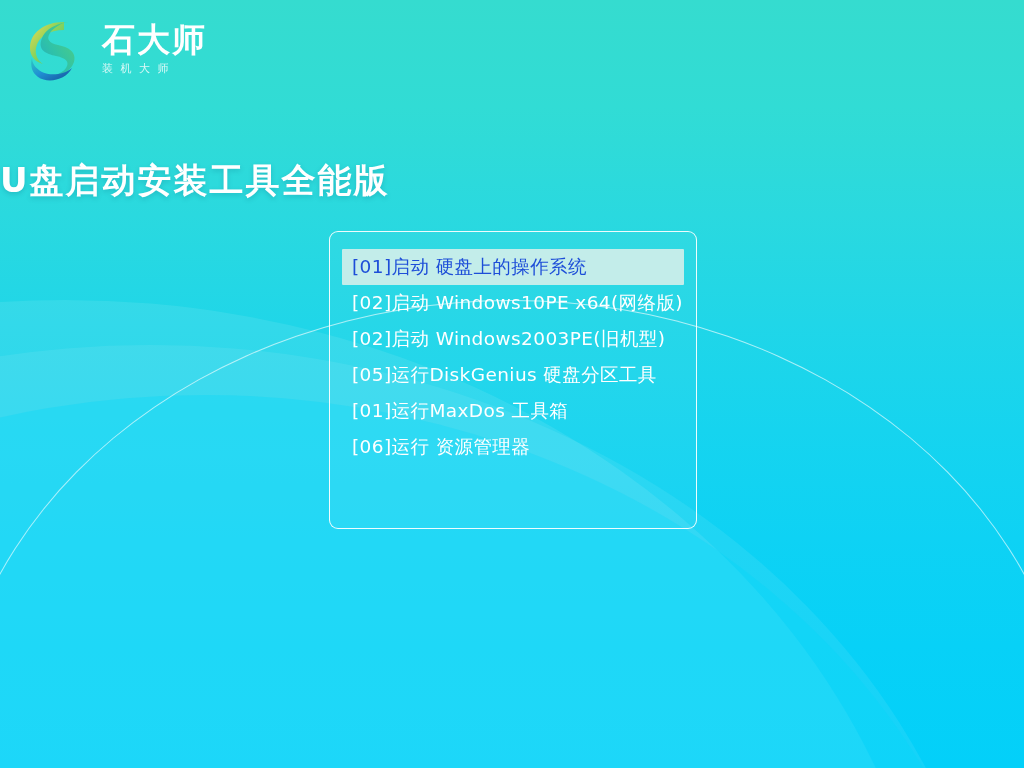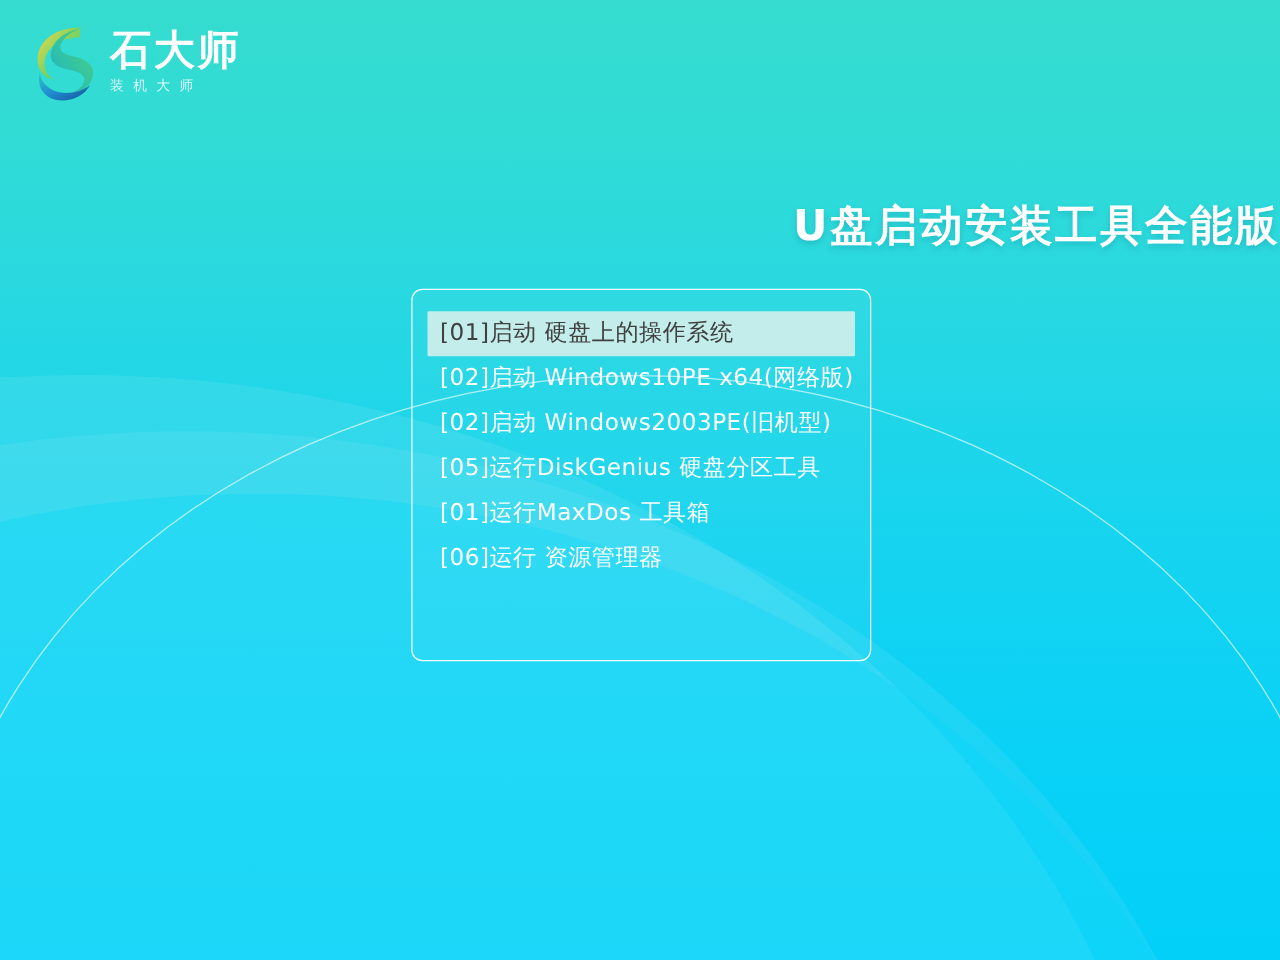--- a/index.html
+++ b/index.html
@@ -57,21 +57,21 @@
     border:1.6px solid rgba(255,255,255,0.62);
     border-bottom-color:rgba(255,255,255,0.0);
     box-sizing:border-box;
     pointer-events:none;
   }
 
   
   #logo {
     position:absolute;
     left:24px; top:18px;
-    display:flex; align-items:center; gap:10px;
+    display:flex; align-items:center; gap:24px;
   }
   .logo-mark {
     width:54px; height:64px;
     position:relative;
     flex:0 0 auto;
   }
   .logo-text { display:flex; flex-direction:column; justify-content:center; }
   .logo-title {
     color:#ffffff;
     font-size:33px;
@@ -85,21 +85,21 @@
     letter-spacing:7.5px;
     line-height:1.6;
     margin-top:2px;
     margin-left:0;
   }
 
   
   #main-title {
     position:absolute;
     left:0; right:0; top:158px;
-    text-align:right;
+    text-align:left;
     color:#ffffff;
     font-size:34px;
     font-weight:bold;
     letter-spacing:2px;
     text-shadow:0 2px 5px rgba(0,80,110,0.22);
   }
 
   
   #menu-box {
     position:absolute;
@@ -116,21 +116,21 @@
     margin:0 12px 0 12px;
     padding:0 10px;
     color:#ffffff;
     font-size:18.5px;
     letter-spacing:0.4px;
     white-space:nowrap;
     border-radius:1px;
   }
   .menu-item.selected {
     background:#c3edea;
-    color:#404040;
+    color:#1d4ed8;
   }
 </style>
 </head>
 <body>
 
 <div id="screen">
 
   <div class="band band-a"></div>
   <div class="band band-b"></div>
   <div class="band band-c"></div>

